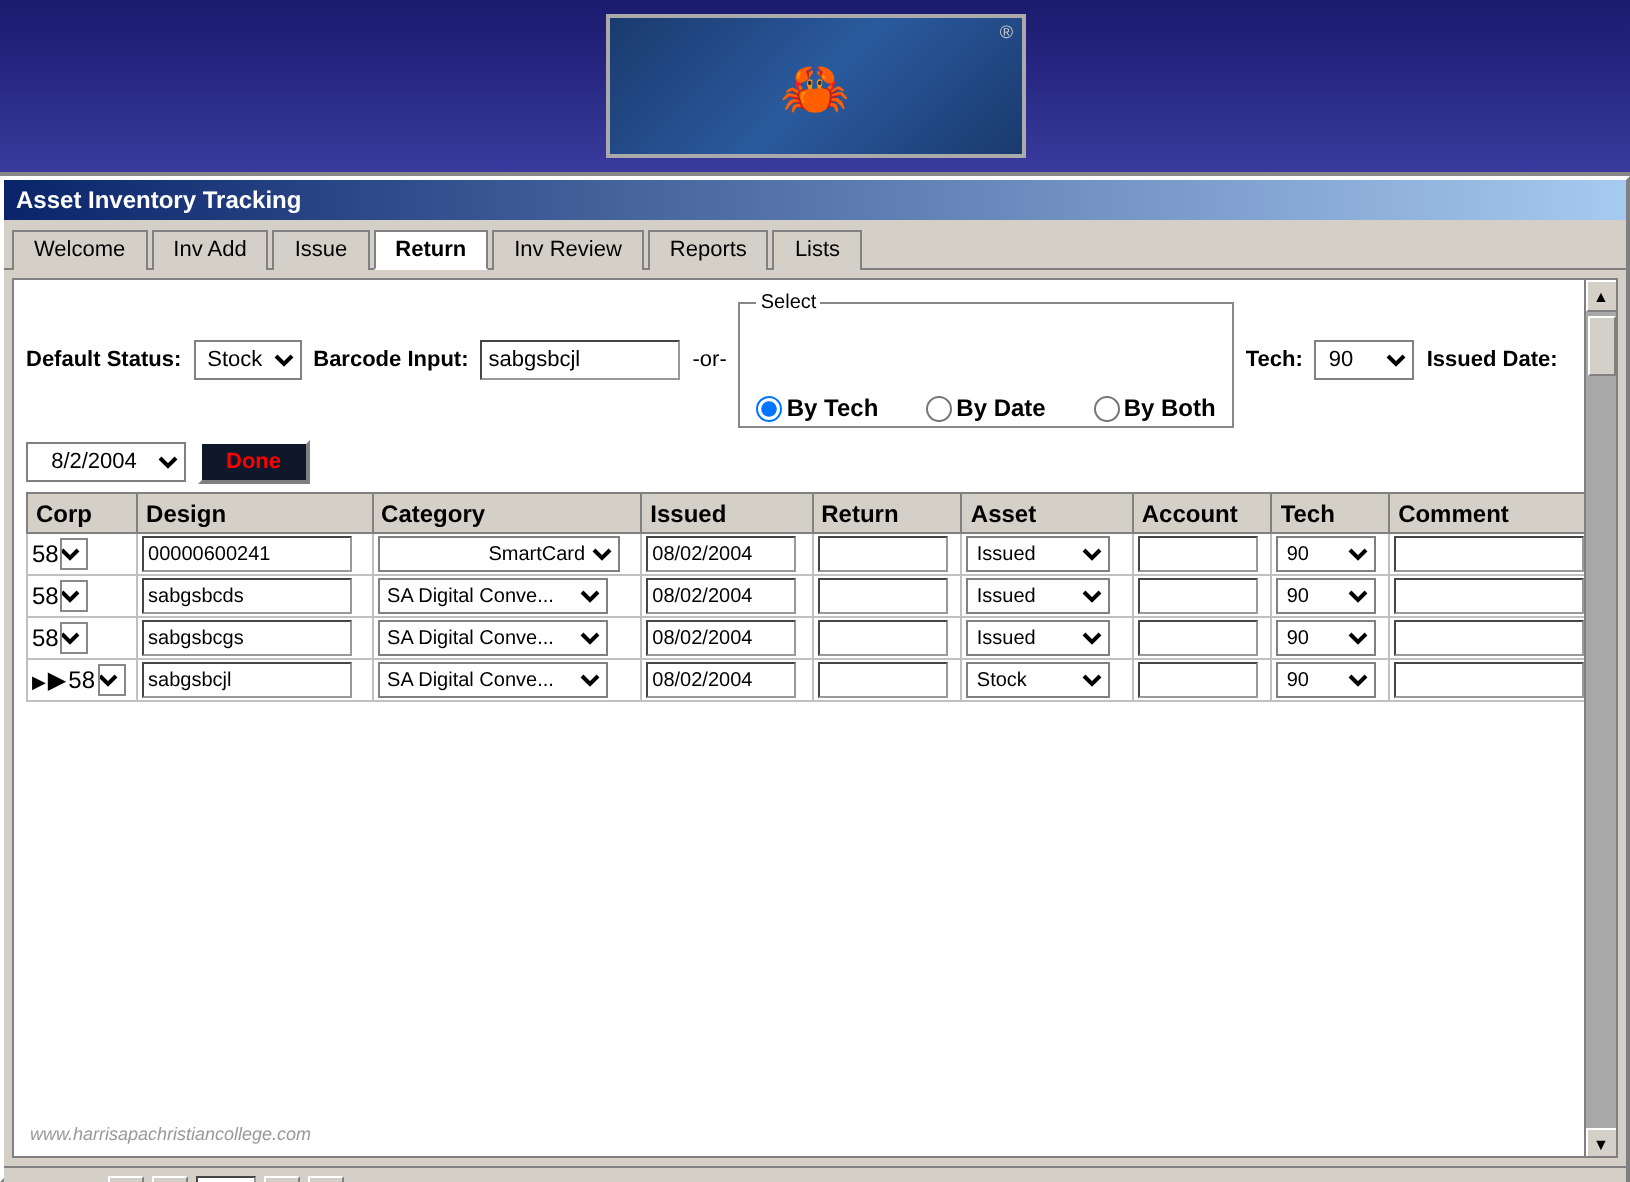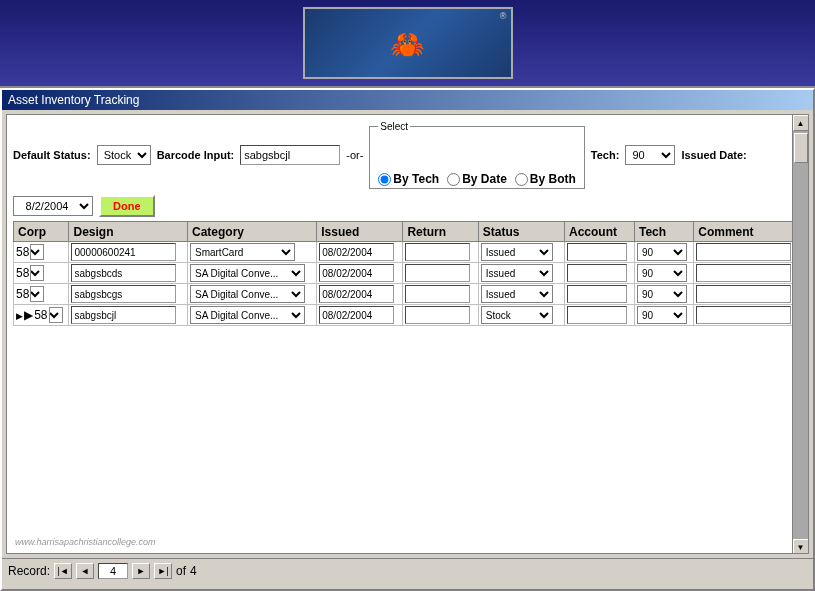--- a/index.html
+++ b/index.html
@@ -53,21 +53,21 @@
       border-top: 2px solid #fff;
       border-left: 2px solid #fff;
       width: 815px;
       height: 503px;
       position: relative;
     }
     .title-bar {
       background: linear-gradient(to right, #0a246a, #a6caf0);
       color: #fff;
       font-size: 12px;
-      font-weight: normal;
+      font-weight: bold;
       padding: 3px 6px;
       height: 20px;
       display: flex;
       align-items: center;
     }
 
     .tab-bar {
       background: #d4d0c8;
       display: flex;
       padding: 4px 4px 0 4px;
@@ -122,29 +122,29 @@
       height: 20px;
       font-size: 11px;
       padding: 0 2px;
     }
 
     .select-group {
       border: 1px solid #888;
       padding: 2px 8px;
       display: flex;
       align-items: center;
-      gap: 8px;
+      gap: 24px;
       font-size: 11px;
     }
     .select-group legend { font-size: 10px; padding: 0 2px; }
 
     .radio-label { display: flex; align-items: center; gap: 2px; cursor: pointer; font-size: 11px; margin-top: 38px; }
 
     .done-btn {
-      background: #bef264;
+      background: #0f172a;
       border: 2px solid;
       border-color: #fff #808080 #808080 #fff;
       padding: 2px 12px;
       font-size: 11px;
       font-weight: bold;
       color: red;
       cursor: pointer;
       height: 22px;
     }
 
@@ -282,20 +282,29 @@
     <div class="logo-subtitle">®</div>
     <div class="crab-emoji">🦀</div>
   </div>
 </div>
 
 <div class="app-window">
   <div class="title-bar">
     <span>Asset Inventory Tracking</span>
   </div>
 
+  <div class="tab-bar">
+    <div class="tab">Welcome</div>
+    <div class="tab">Inv Add</div>
+    <div class="tab">Issue</div>
+    <div class="tab active">Return</div>
+    <div class="tab">Inv Review</div>
+    <div class="tab">Reports</div>
+    <div class="tab">Lists</div>
+  </div>
 
   <div class="content-area">
 
     <div class="toolbar-row">
       <label>Default Status:</label>
       <select>
         <option>Stock</option>
       </select>
 
       <label>Barcode Input:</label>
@@ -333,34 +342,34 @@
     </div>
 
     <table class="data-table">
       <thead>
         <tr>
           <th style="width:40px;">Corp</th>
           <th style="width:110px;">Design</th>
           <th style="width:120px;">Category</th>
           <th style="width:80px;">Issued</th>
           <th style="width:70px;">Return</th>
-          <th style="width:80px;">Status</th>
+          <th style="width:80px;">Asset</th>
           <th style="width:65px;">Account</th>
           <th style="width:55px;">Tech</th>
           <th style="width:100px;">Comment</th>
         </tr>
       </thead>
       <tbody id="table-body">
       <tr>
             <td style="padding: 1px 2px;"><span style="display:inline-flex;align-items:center;gap:1px;">
     <span>58</span>
     <select style="width:14px;height:16px;font-size:9px;padding:0;border:1px solid #888;background:#fff;"><option>▼</option></select>
   </span></td>
             <td><input type="text" class="cell-input" value="00000600241" style="width: 105px;"></td>
-            <td><select class="cell-select" style="width:105px;"><option>SmartCard</option></select></td>
+            <td><select class="cell-select" style="width:121px;text-align:right;"><option>SmartCard</option></select></td>
             <td><input type="text" class="cell-input" value="08/02/2004" style="width: 75px;"></td>
             <td><input type="text" class="cell-input" value="" style="width: 65px;"></td>
             <td><select class="cell-select" style="width:72px;"><option>Issued</option></select></td>
             <td><input type="text" class="cell-input" value="" style="width: 60px;"></td>
             <td><select class="cell-select" style="width:50px;"><option>90</option></select></td>
             <td><input type="text" class="cell-input" value="" style="width: 95px;"></td>
           </tr>
           <tr>
             <td style="padding: 1px 2px;"><span style="display:inline-flex;align-items:center;gap:1px;">
     <span>58</span>

